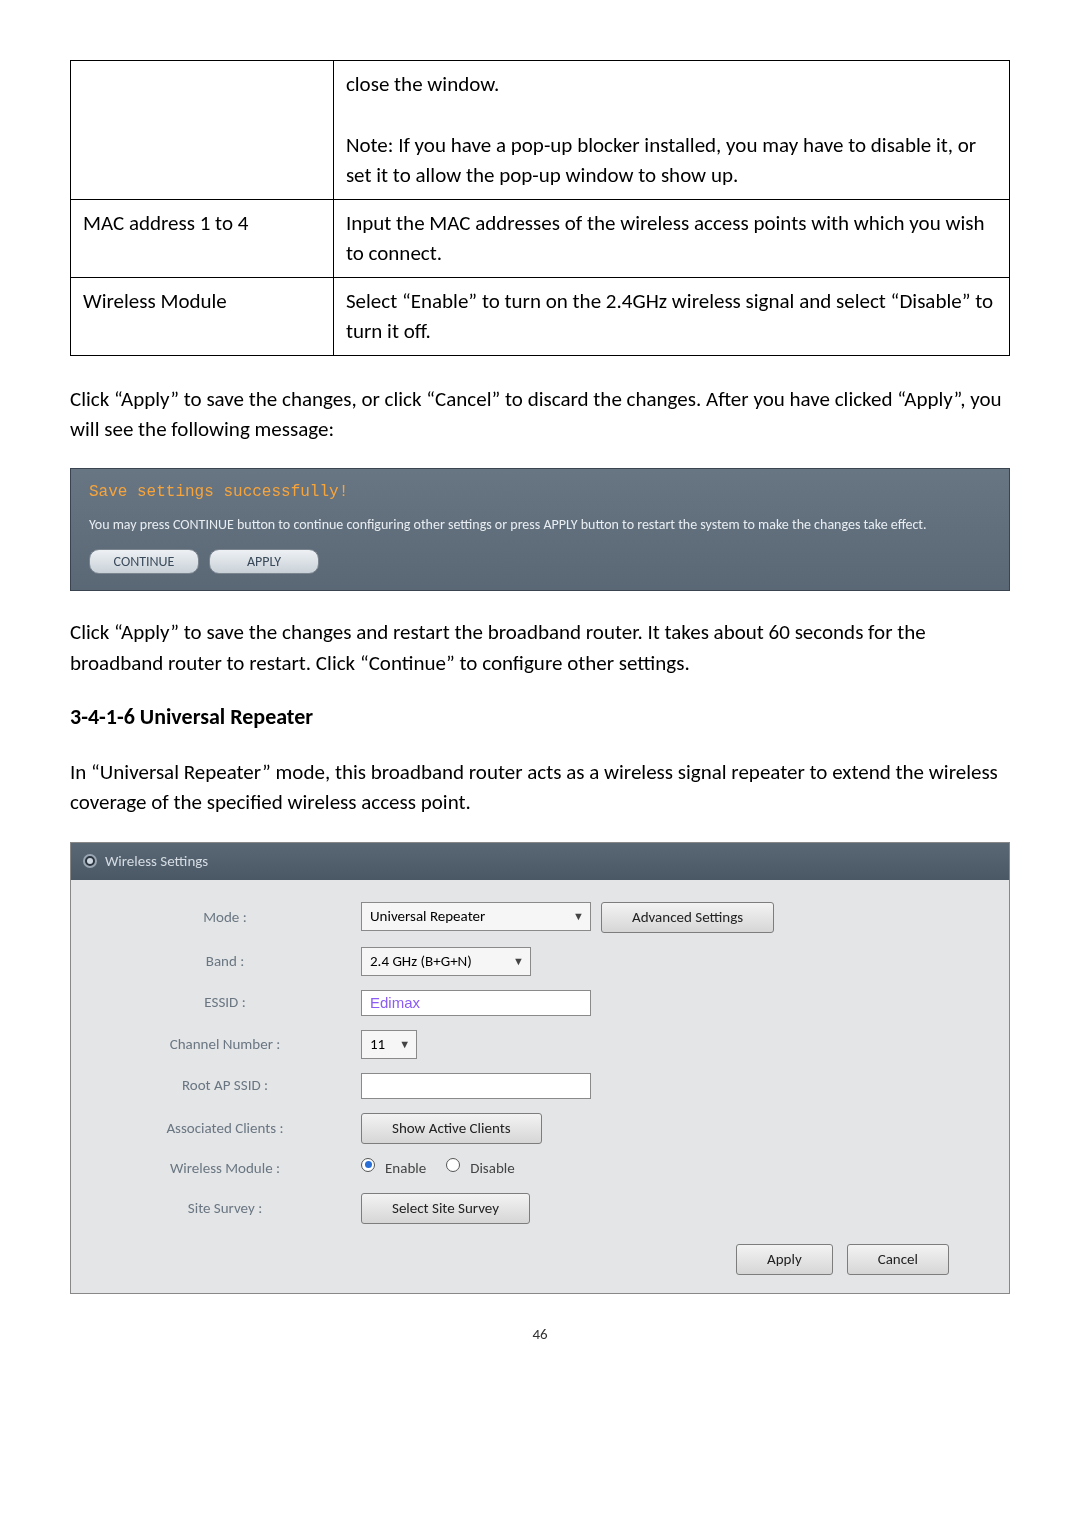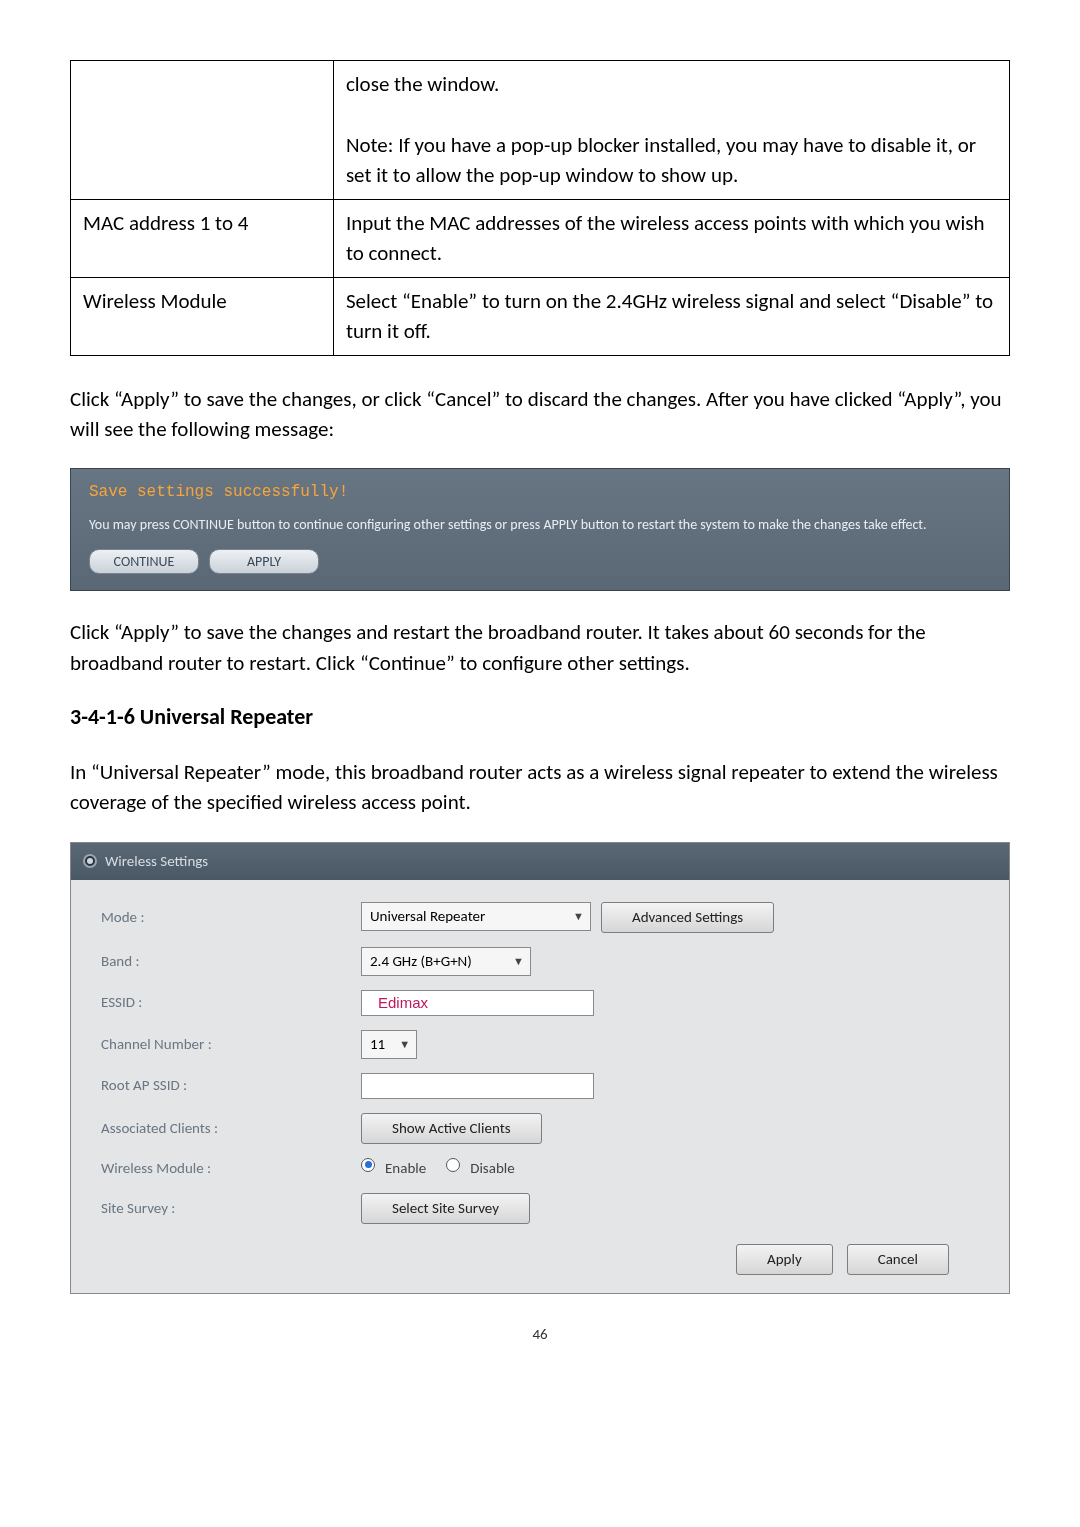--- a/index.html
+++ b/index.html
@@ -13,25 +13,25 @@
 .save-desc{color:#e8edf2;font-size:14px;line-height:1.5;margin-bottom:14px}
 .save-btns{display:flex;gap:10px}
 .btn3d{display:inline-block;min-width:110px;padding:2px 18px;background:linear-gradient(#eef1f4,#c9d1d8);border:1px solid #7a8590;border-radius:10px;color:#3a4a5a;font-size:14px;text-align:center;cursor:pointer}
 .h3{font-weight:bold;font-size:22px;margin:6px 0 24px}
 .ws-panel{border:1px solid #888;margin:6px 0 30px;background:#e3e5e7}
 .ws-header{background:linear-gradient(#5a6876,#4a5866);color:#d5dce3;padding:8px 12px;font-size:15px;display:flex;align-items:center;gap:8px}
 .ws-radio{width:14px;height:14px;border-radius:50%;background:#2a3440;border:2px solid #9aa6b2;display:inline-flex;align-items:center;justify-content:center}
 .ws-radio::after{content:"";width:6px;height:6px;border-radius:50%;background:#cfd8e0}
 .ws-body{padding:22px 30px 18px;background:#e3e5e7}
 .form-row{display:flex;align-items:center;margin-bottom:14px}
-.form-label{width:260px;text-align:left;padding-right:12px;color:#6a7682;font-size:15px}
+.form-label{width:260px;text-align:center;padding-right:12px;color:#6a7682;font-size:15px}
 .form-field{flex:1;display:flex;align-items:flex-start;gap:10px}
 .sel{display:inline-flex;align-items:center;background:#f6f6f6;border:1px solid #8a8a8a;padding:3px 6px 3px 8px;font-size:15px;color:#000;min-width:80px}
 .sel .caret{margin-left:auto;padding-left:14px;font-size:11px;color:#444}
-.txt-input{background:#fff;border:1px solid #8a8a8a;padding:3px 16px;font-size:15px;color:#be185d;min-width:230px;height:26px}
+.txt-input{background:#fff;border:1px solid #8a8a8a;padding:3px 8px;font-size:15px;color:#8b5cf6;min-width:230px;height:26px}
 .small-sel{min-width:56px}
 .btn2{background:linear-gradient(#f3f3f3,#d6d6d6);border:1px solid #7d7d7d;border-radius:3px;padding:4px 30px;font-size:15px;color:#222;cursor:pointer}
 .radio-native{width:14px;height:14px;border-radius:50%;border:1px solid #555;display:inline-flex;align-items:center;justify-content:center;margin-right:4px;background:#fff}
 .radio-native.sel-on::after{content:"";width:7px;height:7px;border-radius:50%;background:#2a6fd6}
 .action-row{display:flex;justify-content:flex-end;gap:14px;padding:6px 30px 0 0}
 .footer{text-align:center;font-size:15px;color:#333;}
 </style>
 </head>
 <body>
 

